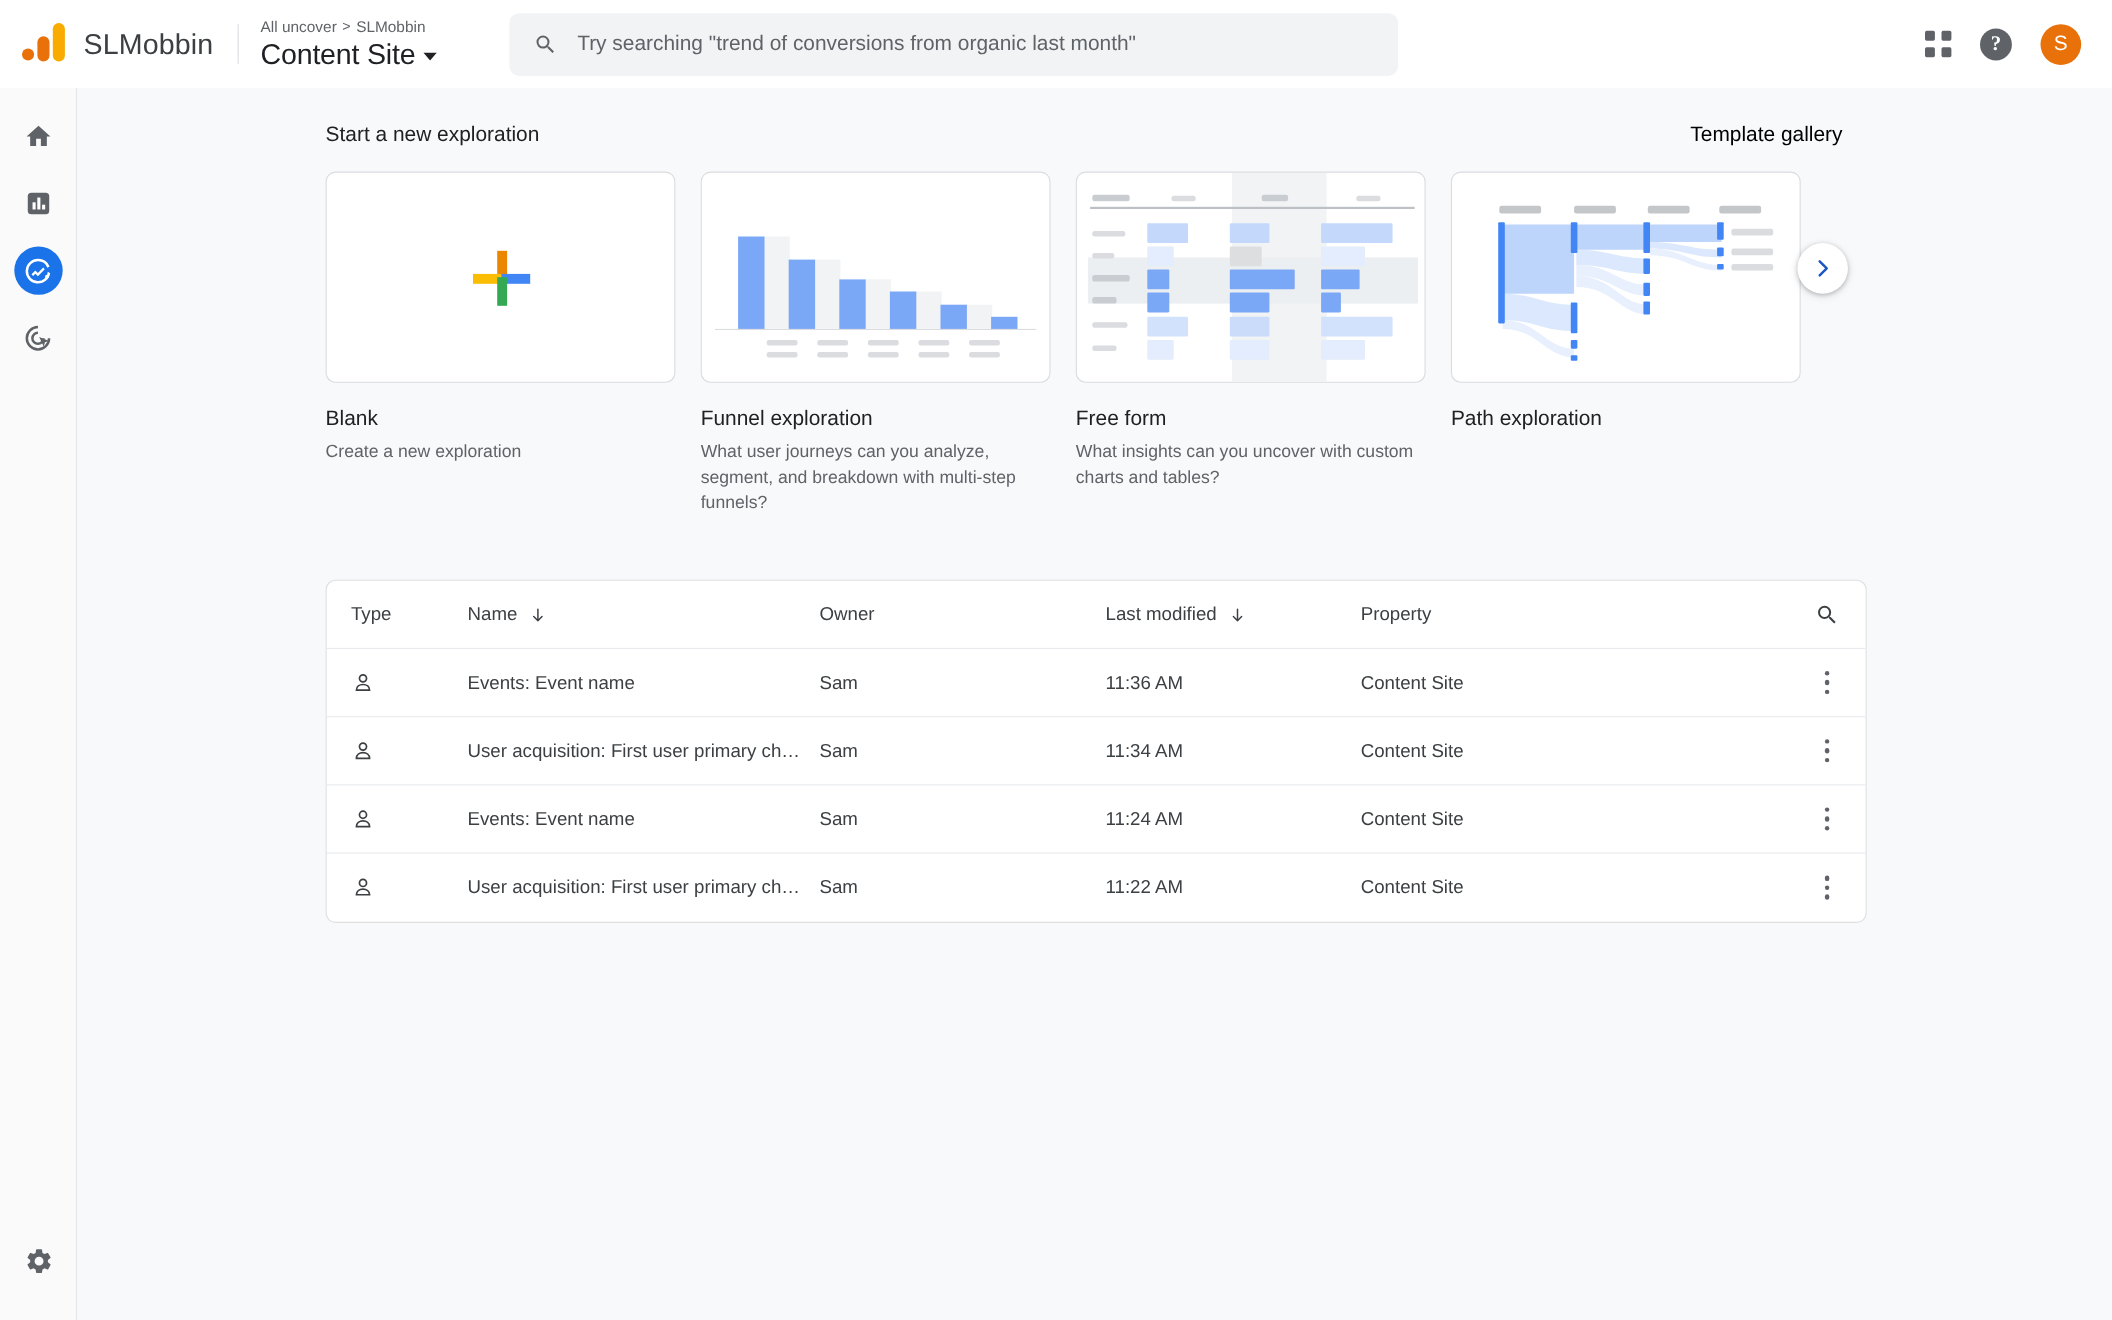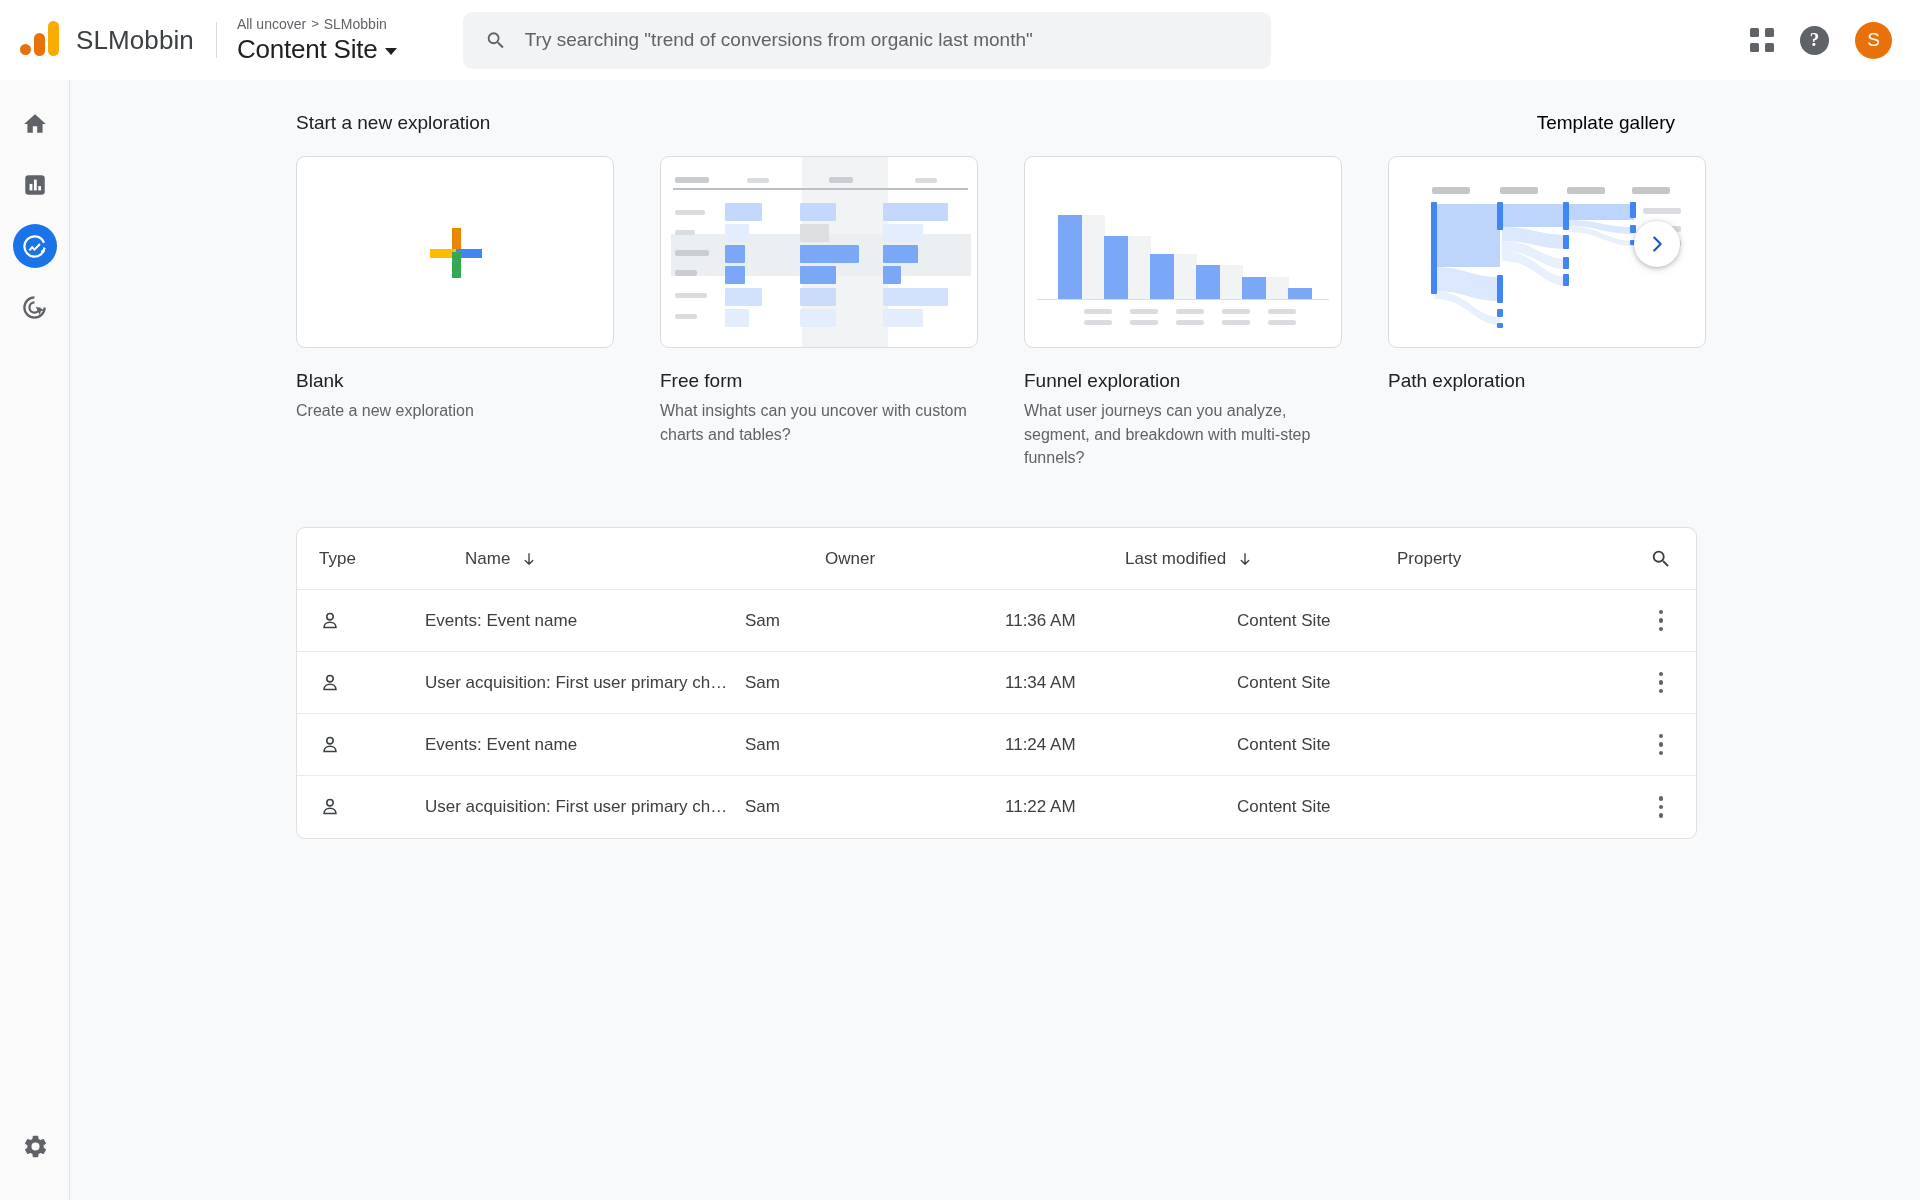--- a/index.html
+++ b/index.html
@@ -89,21 +89,21 @@
   .page-title { font-size: 35px; color: #202124; font-weight: 400; margin: 34px 0 0 226px; letter-spacing: -.2px; }
 
   .section-row {
     display: flex; align-items: baseline; justify-content: space-between;
     margin: 32px 245px 0 226px;
   }
   .section-label { font-size: 19px; color: #202124; }
   .template-gallery-link { font-size: 19px; color: #000000; cursor: pointer; text-decoration: none; }
 
   
-  .cards { position: relative; margin: 22px 0 0 226px; display: flex; gap: 46px; }
+  .cards { position: relative; margin: 22px 0 0 226px; display: flex; gap: 23px; }
   .card { width: 318px; cursor: pointer; }
   .card-thumb {
     width: 318px; height: 192px; background: #fff; border: 1px solid #dadce0; border-radius: 9px;
     overflow: hidden; position: relative;
   }
   .card-title { font-size: 19px; color: #202124; margin-top: 22px; }
   .card-desc { font-size: 16px; color: #5f6368; margin-top: 7px; line-height: 1.48; }
 
   
   .plus-wrap { position: absolute; left: 50%; top: 50%; transform: translate(-50%,-50%); width: 60px; height: 60px; }
@@ -140,21 +140,21 @@
     background: #fff; box-shadow: 0 1px 4px rgba(60,64,67,.3), 0 2px 8px rgba(60,64,67,.15);
     display: flex; align-items: center; justify-content: center; cursor: pointer; z-index: 5;
   }
 
   
   .table-card {
     margin: 57px 0 0 226px; width: 1401px; background: #fff;
     border: 1px solid #e0e0e0; border-radius: 9px; overflow: hidden;
   }
   .t-row { display: flex; align-items: center; height: 62px; padding: 0 0 0 0; }
-  .t-head { height: 62px; border-bottom: 1px solid #e8eaed; gap: 40px; }
+  .t-head { height: 62px; border-bottom: 1px solid #e8eaed; }
   .t-body-row { border-bottom: 1px solid #e8eaed; cursor: pointer; }
   .t-body-row:last-child { border-bottom: none; }
 
   .c-type { width: 128px; padding-left: 22px; display: flex; align-items: center; }
   .c-name { width: 320px; }
   .c-owner { width: 260px; }
   .c-mod { width: 232px; }
   .c-prop { flex: 1; }
   .c-act { width: 70px; display: flex; align-items: center; justify-content: center; }
 
@@ -255,65 +255,20 @@
       <div class="card-thumb">
         <div class="plus-wrap">
           <i class="p-orange"></i>
             <i class="p-yellow"></i>
             <i class="p-blue"></i>
             <i class="p-green"></i>
         </div>
       </div>
       <div class="card-title">Blank</div>
       <div class="card-desc">Create a new exploration</div>
-    </div>
-
-    <div class="card">
-      <div class="card-thumb">
-        <div class="ff">
-          <div class="ff-colband"></div>
-          <div class="ff-rowband"></div>
-          <div class="ff-line"></div>
-
-          <div class="sk" style="position:absolute;left:14px;top:20px;width:34px;"></div>
-          <div class="sk-l" style="position:absolute;left:86px;top:21px;width:22px;"></div>
-          <div class="sk" style="position:absolute;left:168px;top:20px;width:24px;"></div>
-          <div class="sk-l" style="position:absolute;left:254px;top:21px;width:22px;"></div>
-
-          <div class="sk-l" style="position:absolute;left:14px;top:53px;width:30px;"></div>
-          <div class="sk-l" style="position:absolute;left:14px;top:73px;width:20px;"></div>
-          <div class="sk" style="position:absolute;left:14px;top:93px;width:34px;"></div>
-          <div class="sk" style="position:absolute;left:14px;top:113px;width:22px;"></div>
-          <div class="sk-l" style="position:absolute;left:14px;top:136px;width:32px;"></div>
-          <div class="sk-l" style="position:absolute;left:14px;top:157px;width:22px;"></div>
-
-          <div class="cell" style="left:64px;top:46px;width:37px;background:#C4D8FB;"></div>
-          <div class="cell" style="left:64px;top:67px;width:24px;background:#E3EDFD;"></div>
-          <div class="cell" style="left:64px;top:88px;width:20px;background:#7BA7F7;"></div>
-          <div class="cell" style="left:64px;top:109px;width:20px;background:#7BA7F7;"></div>
-          <div class="cell" style="left:64px;top:131px;width:37px;background:#D3E2FC;"></div>
-          <div class="cell" style="left:64px;top:152px;width:24px;background:#E3EDFD;"></div>
-
-          <div class="cell" style="left:139px;top:46px;width:36px;background:#C4D8FB;"></div>
-          <div class="cell" style="left:139px;top:67px;width:29px;background:#DCDEE0;"></div>
-          <div class="cell" style="left:139px;top:88px;width:59px;background:#7BA7F7;"></div>
-          <div class="cell" style="left:139px;top:109px;width:36px;background:#7BA7F7;"></div>
-          <div class="cell" style="left:139px;top:131px;width:36px;background:#CBDCFB;"></div>
-          <div class="cell" style="left:139px;top:152px;width:36px;background:#E3EDFD;"></div>
-
-          <div class="cell" style="left:222px;top:46px;width:65px;background:#C4D8FB;"></div>
-          <div class="cell" style="left:222px;top:67px;width:40px;background:#E3EDFD;"></div>
-          <div class="cell" style="left:222px;top:88px;width:35px;background:#7BA7F7;"></div>
-          <div class="cell" style="left:222px;top:109px;width:18px;background:#7BA7F7;"></div>
-          <div class="cell" style="left:222px;top:131px;width:65px;background:#D3E2FC;"></div>
-          <div class="cell" style="left:222px;top:152px;width:40px;background:#E3EDFD;"></div>
-        </div>
-      </div>
-      <div class="card-title">Free form</div>
-      <div class="card-desc">What insights can you uncover with custom charts and tables?</div>
     </div>
 
     <div class="card">
       <div class="card-thumb">
         <div class="fn">
           <div class="fn-axis"></div>
           <div class="fn-drop" style="left:56px;width:24px;height:84px;"></div>
           <div class="fn-drop" style="left:102px;width:24px;height:63px;"></div>
           <div class="fn-drop" style="left:148px;width:24px;height:45px;"></div>
           <div class="fn-drop" style="left:194px;width:24px;height:34px;"></div>
@@ -331,20 +286,65 @@
           <div class="fn-lbl" style="left:151px;bottom:33px;"></div>
           <div class="fn-lbl" style="left:151px;bottom:22px;"></div>
           <div class="fn-lbl" style="left:197px;bottom:33px;"></div>
           <div class="fn-lbl" style="left:197px;bottom:22px;"></div>
           <div class="fn-lbl" style="left:243px;bottom:33px;"></div>
           <div class="fn-lbl" style="left:243px;bottom:22px;"></div>
         </div>
       </div>
       <div class="card-title">Funnel exploration</div>
       <div class="card-desc">What user journeys can you analyze, segment, and breakdown with multi-step funnels?</div>
+    </div>
+
+    <div class="card">
+      <div class="card-thumb">
+        <div class="ff">
+          <div class="ff-colband"></div>
+          <div class="ff-rowband"></div>
+          <div class="ff-line"></div>
+
+          <div class="sk" style="position:absolute;left:14px;top:20px;width:34px;"></div>
+          <div class="sk-l" style="position:absolute;left:86px;top:21px;width:22px;"></div>
+          <div class="sk" style="position:absolute;left:168px;top:20px;width:24px;"></div>
+          <div class="sk-l" style="position:absolute;left:254px;top:21px;width:22px;"></div>
+
+          <div class="sk-l" style="position:absolute;left:14px;top:53px;width:30px;"></div>
+          <div class="sk-l" style="position:absolute;left:14px;top:73px;width:20px;"></div>
+          <div class="sk" style="position:absolute;left:14px;top:93px;width:34px;"></div>
+          <div class="sk" style="position:absolute;left:14px;top:113px;width:22px;"></div>
+          <div class="sk-l" style="position:absolute;left:14px;top:136px;width:32px;"></div>
+          <div class="sk-l" style="position:absolute;left:14px;top:157px;width:22px;"></div>
+
+          <div class="cell" style="left:64px;top:46px;width:37px;background:#C4D8FB;"></div>
+          <div class="cell" style="left:64px;top:67px;width:24px;background:#E3EDFD;"></div>
+          <div class="cell" style="left:64px;top:88px;width:20px;background:#7BA7F7;"></div>
+          <div class="cell" style="left:64px;top:109px;width:20px;background:#7BA7F7;"></div>
+          <div class="cell" style="left:64px;top:131px;width:37px;background:#D3E2FC;"></div>
+          <div class="cell" style="left:64px;top:152px;width:24px;background:#E3EDFD;"></div>
+
+          <div class="cell" style="left:139px;top:46px;width:36px;background:#C4D8FB;"></div>
+          <div class="cell" style="left:139px;top:67px;width:29px;background:#DCDEE0;"></div>
+          <div class="cell" style="left:139px;top:88px;width:59px;background:#7BA7F7;"></div>
+          <div class="cell" style="left:139px;top:109px;width:36px;background:#7BA7F7;"></div>
+          <div class="cell" style="left:139px;top:131px;width:36px;background:#CBDCFB;"></div>
+          <div class="cell" style="left:139px;top:152px;width:36px;background:#E3EDFD;"></div>
+
+          <div class="cell" style="left:222px;top:46px;width:65px;background:#C4D8FB;"></div>
+          <div class="cell" style="left:222px;top:67px;width:40px;background:#E3EDFD;"></div>
+          <div class="cell" style="left:222px;top:88px;width:35px;background:#7BA7F7;"></div>
+          <div class="cell" style="left:222px;top:109px;width:18px;background:#7BA7F7;"></div>
+          <div class="cell" style="left:222px;top:131px;width:65px;background:#D3E2FC;"></div>
+          <div class="cell" style="left:222px;top:152px;width:40px;background:#E3EDFD;"></div>
+        </div>
+      </div>
+      <div class="card-title">Free form</div>
+      <div class="card-desc">What insights can you uncover with custom charts and tables?</div>
     </div>
 
     <div class="card">
       <div class="card-thumb">
         <div class="pt">
           <div class="pt-hdr" style="left:43px;top:30px;width:38px;"></div>
           <div class="pt-hdr" style="left:111px;top:30px;width:38px;"></div>
           <div class="pt-hdr" style="left:178px;top:30px;width:38px;"></div>
           <div class="pt-hdr" style="left:243px;top:30px;width:38px;"></div>
           <svg width="318" height="192" style="position:absolute;left:0;top:0;">

